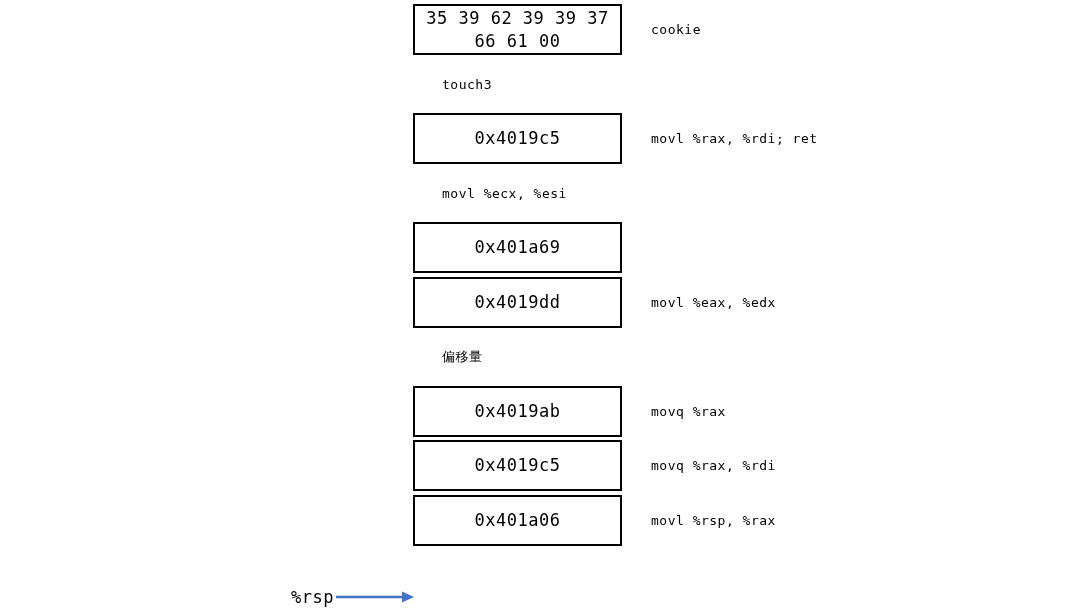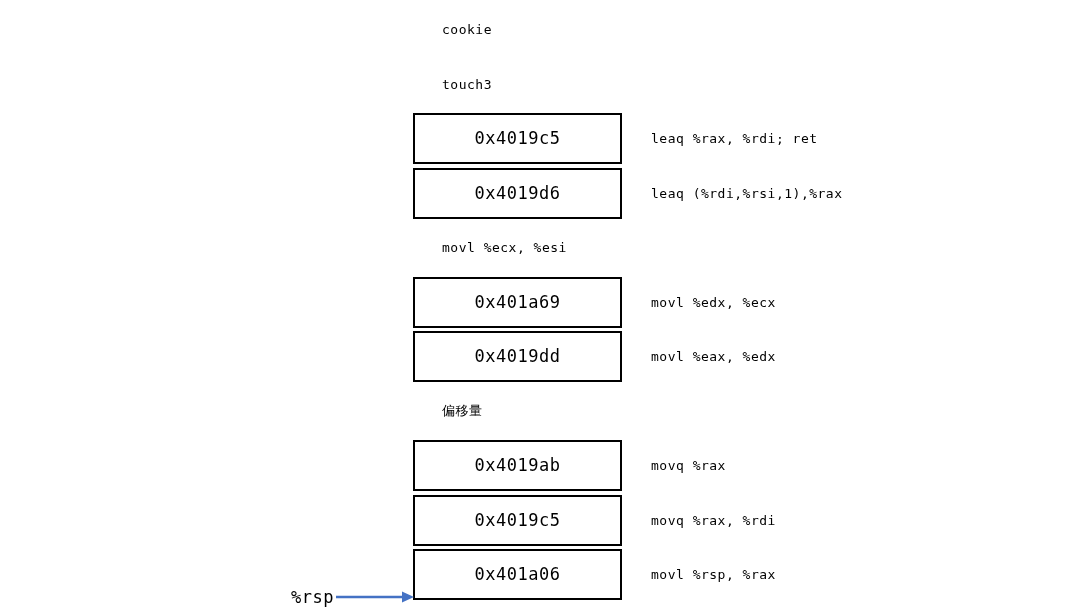--- a/index.html
+++ b/index.html
@@ -68,50 +68,47 @@
     display: block;
   }
 </style>
 </head>
 <body>
 
 <div class="canvas">
 
   <div class="rows" id="rows">
     <div class="row">
+      <div class="cell">
+        <span class="cell-value">35 39 62 39 39 37
+66 61 00</span>
+      </div>
       <div class="row-label">cookie</div>
     </div>
 
     <div class="row">
       <div class="row-label">touch3</div>
     </div>
 
     <div class="row">
       <div class="cell">
         <span class="cell-value">0x4019c5</span>
       </div>
-      <div class="row-label">leaq %rax, %rdi; ret</div>
+      <div class="row-label">movl %rax, %rdi; ret</div>
     </div>
 
-    <div class="row">
-      <div class="cell">
-        <span class="cell-value">0x4019d6</span>
-      </div>
-      <div class="row-label">leaq (%rdi,%rsi,1),%rax</div>
-    </div>
 
     <div class="row">
       <div class="row-label">movl %ecx, %esi</div>
     </div>
 
     <div class="row">
       <div class="cell">
         <span class="cell-value">0x401a69</span>
       </div>
-      <div class="row-label">movl %edx, %ecx</div>
     </div>
 
     <div class="row">
       <div class="cell">
         <span class="cell-value">0x4019dd</span>
       </div>
       <div class="row-label">movl %eax, %edx</div>
     </div>
 
     <div class="row">

